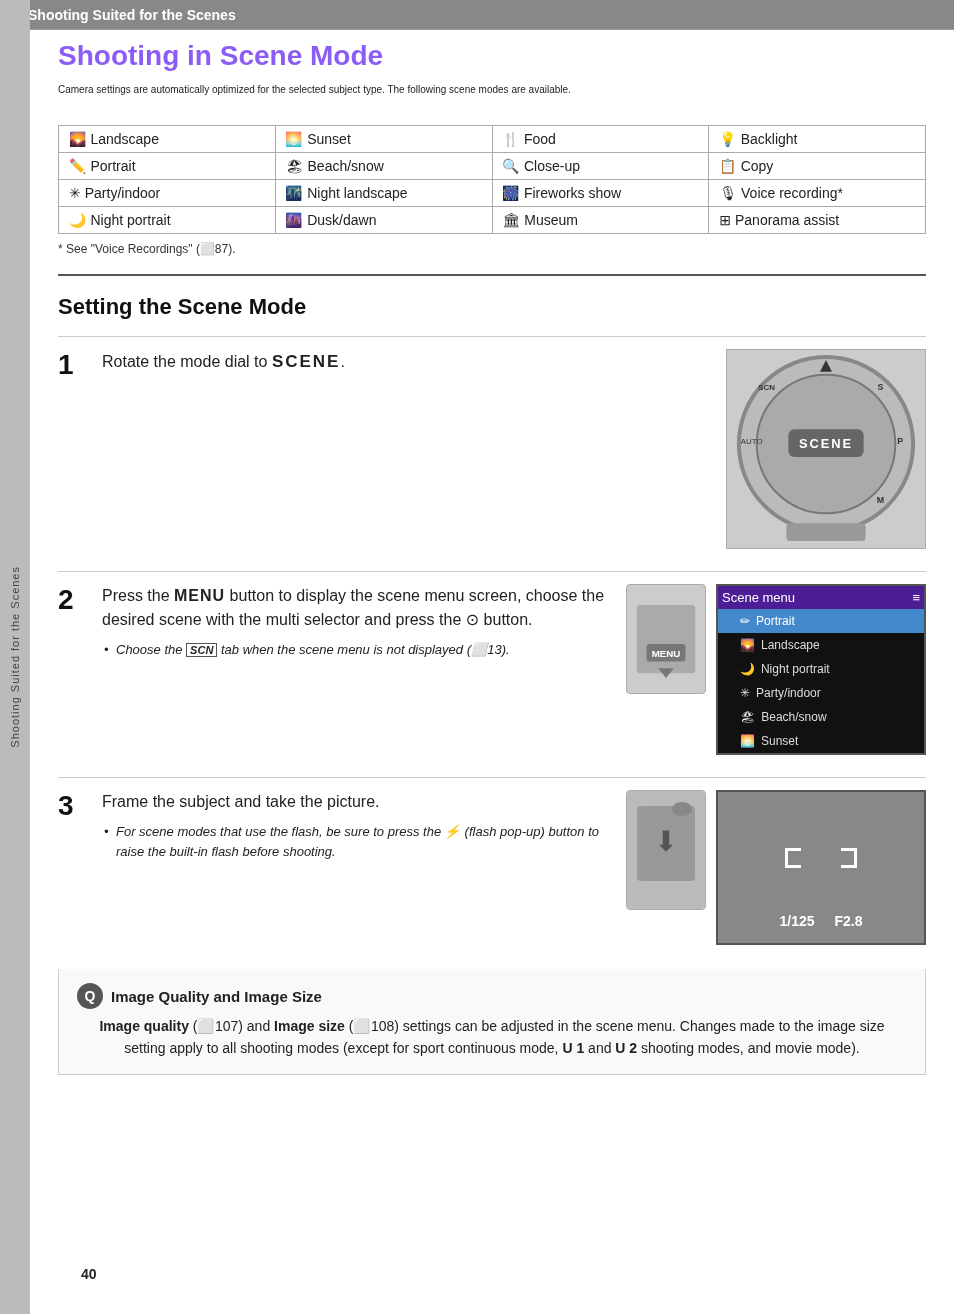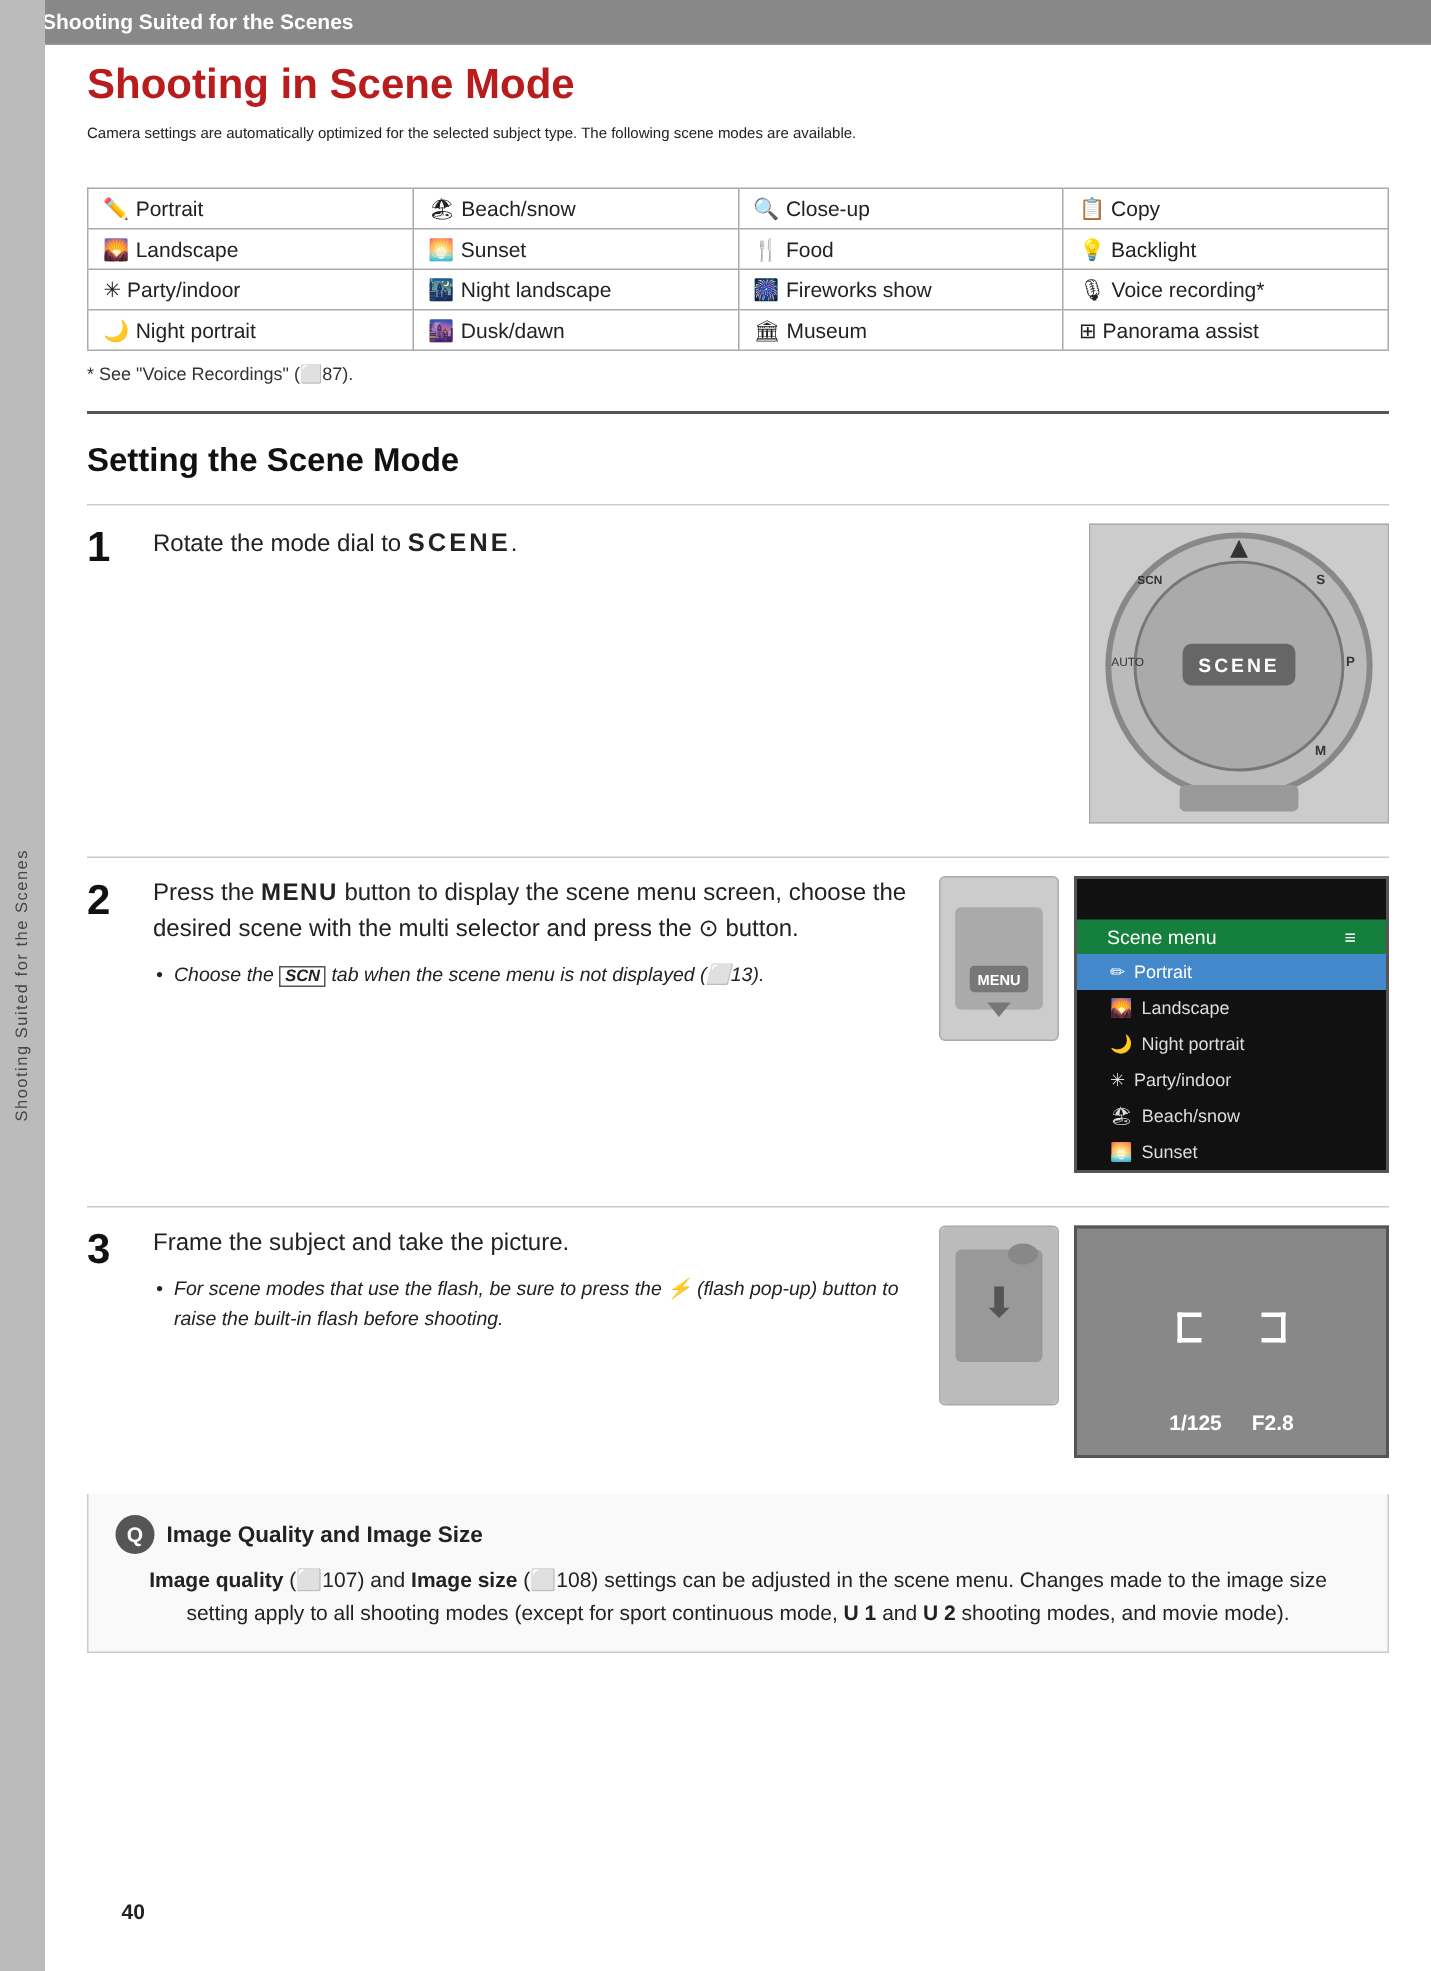--- a/index.html
+++ b/index.html
@@ -52,21 +52,21 @@
       padding: 0 28px 40px 28px;
     }
 
     
     .page-title-section {
       padding: 10px 0 14px 0;
     }
     .page-title {
       font-size: 28px;
       font-weight: bold;
-      color: #b91c1c;
+      color: #8b5cf6;
       margin-bottom: 10px;
     }
     .intro-text {
       font-size: 10px;
       line-height: 1.5;
       color: #222;
       margin-bottom: 14px;
     }
 
     
@@ -169,28 +169,27 @@
 
     
     .menu-screen {
       width: 210px;
       background: #111;
       border: 2px solid #555;
       font-size: 12px;
       color: #eee;
     }
     .menu-screen-header {
-      background: #15803d;
-      padding: 4px 20px;
+      background: #4c1d95;
+      padding: 4px 4px;
       display: flex;
       justify-content: space-between;
       align-items: center;
       color: #fff;
       font-size: 13px;
-      margin-top: 27px;
     }
     .menu-screen-item {
       padding: 5px 8px 5px 22px;
       font-size: 12px;
       color: #ddd;
       display: flex;
       align-items: center;
       gap: 6px;
     }
     .menu-screen-item.highlighted {
@@ -346,30 +345,30 @@
 <div class="main">
 
   <div class="page-title-section">
     <div class="page-title">Shooting in Scene Mode</div>
     <p class="intro-text">Camera settings are automatically optimized for the selected subject type. The following scene modes are available.</p>
   </div>
 
   <table class="scene-table">
     <tbody>
       <tr>
+        <td><span class="scene-icon">🌄</span><span>Landscape</span></td>
+        <td><span class="scene-icon">🌅</span><span>Sunset</span></td>
+        <td><span class="scene-icon">🍴</span><span>Food</span></td>
+        <td><span class="scene-icon">💡</span><span>Backlight</span></td>
+      </tr>
+      <tr>
         <td><span class="scene-icon">✏️</span><span>Portrait</span></td>
         <td><span class="scene-icon">🏖</span><span>Beach/snow</span></td>
         <td><span class="scene-icon">🔍</span><span>Close-up</span></td>
         <td><span class="scene-icon">📋</span><span>Copy</span></td>
-      </tr>
-      <tr>
-        <td><span class="scene-icon">🌄</span><span>Landscape</span></td>
-        <td><span class="scene-icon">🌅</span><span>Sunset</span></td>
-        <td><span class="scene-icon">🍴</span><span>Food</span></td>
-        <td><span class="scene-icon">💡</span><span>Backlight</span></td>
       </tr>
       <tr>
         <td><span class="scene-icon">✳</span><span>Party/indoor</span></td>
         <td><span class="scene-icon">🌃</span><span>Night landscape</span></td>
         <td><span class="scene-icon">🎆</span><span>Fireworks show</span></td>
         <td><span class="scene-icon">🎙</span><span>Voice recording*</span></td>
       </tr>
       <tr>
         <td><span class="scene-icon">🌙</span><span>Night portrait</span></td>
         <td><span class="scene-icon">🌆</span><span>Dusk/dawn</span></td>

